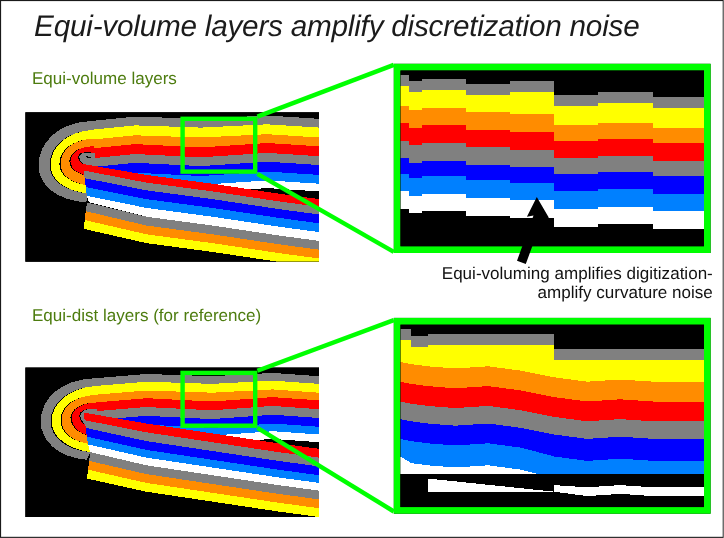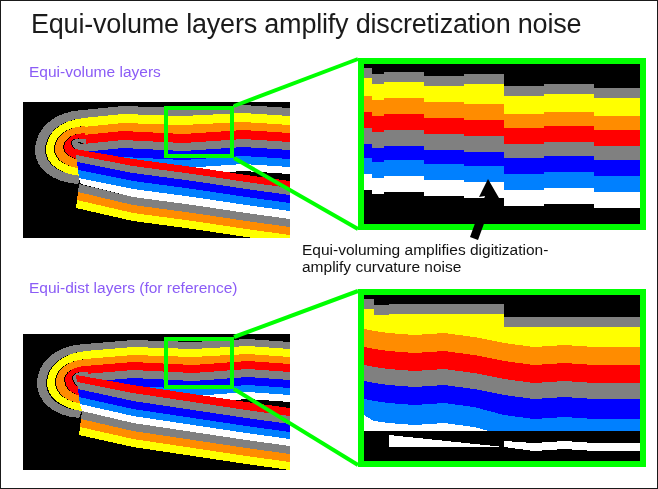--- a/index.html
+++ b/index.html
@@ -8,24 +8,24 @@
     position:relative;
     width:658px;height:489px;
     background:#ffffff;
     border:1px solid #1a1a1a;
     box-sizing:border-box;
     overflow:hidden;
   }
   .title{
     position:absolute;left:30px;top:8px;
     font-size:27px;color:#1b1b1b;
-    letter-spacing:-0.2px;white-space:nowrap;
+    letter-spacing:-0.2px;white-space:nowrap;font-style:italic;
   }
   .panel-label{
-    position:absolute;font-size:15.5px;color:#8b5cf6;white-space:nowrap;
+    position:absolute;font-size:15.5px;color:#4d7c0f;white-space:nowrap;
   }
   #label-equivol{left:28px;top:62px;}
   #label-equidist{left:28px;top:278px;}
 
   .ribbon-panel{
     position:absolute;background:#000000;overflow:hidden;
   }
   #panel-equivol{left:22px;top:101px;width:267px;height:136px;}
   #panel-equidist{left:22px;top:333px;width:267px;height:136px;}
 
@@ -42,22 +42,22 @@
     background:transparent;
   }
   #zoombox-equivol{left:163px;top:105px;width:70px;height:52px;}
   #zoombox-equidist{left:163px;top:336px;width:70px;height:52px;}
 
   .connectors{position:absolute;left:0;top:0;width:658px;height:489px;pointer-events:none;}
 
   .ribbon-svg,.inset-svg{display:block;width:100%;height:100%;}
 
   .annot{
-    position:absolute;left:301px;top:240px;width:336px;
-    text-align:left;font-size:15.5px;line-height:1.12;color:#121212;
+    position:absolute;left:311px;top:240px;width:336px;
+    text-align:right;font-size:15.5px;line-height:1.12;color:#121212;
   }
   .arrow-layer{position:absolute;left:0;top:0;width:658px;height:489px;pointer-events:none;}
 </style>
 </head>
 <body>
 
 <div id="page">
 
   <div class="title">Equi-volume layers amplify discretization noise</div>
 

